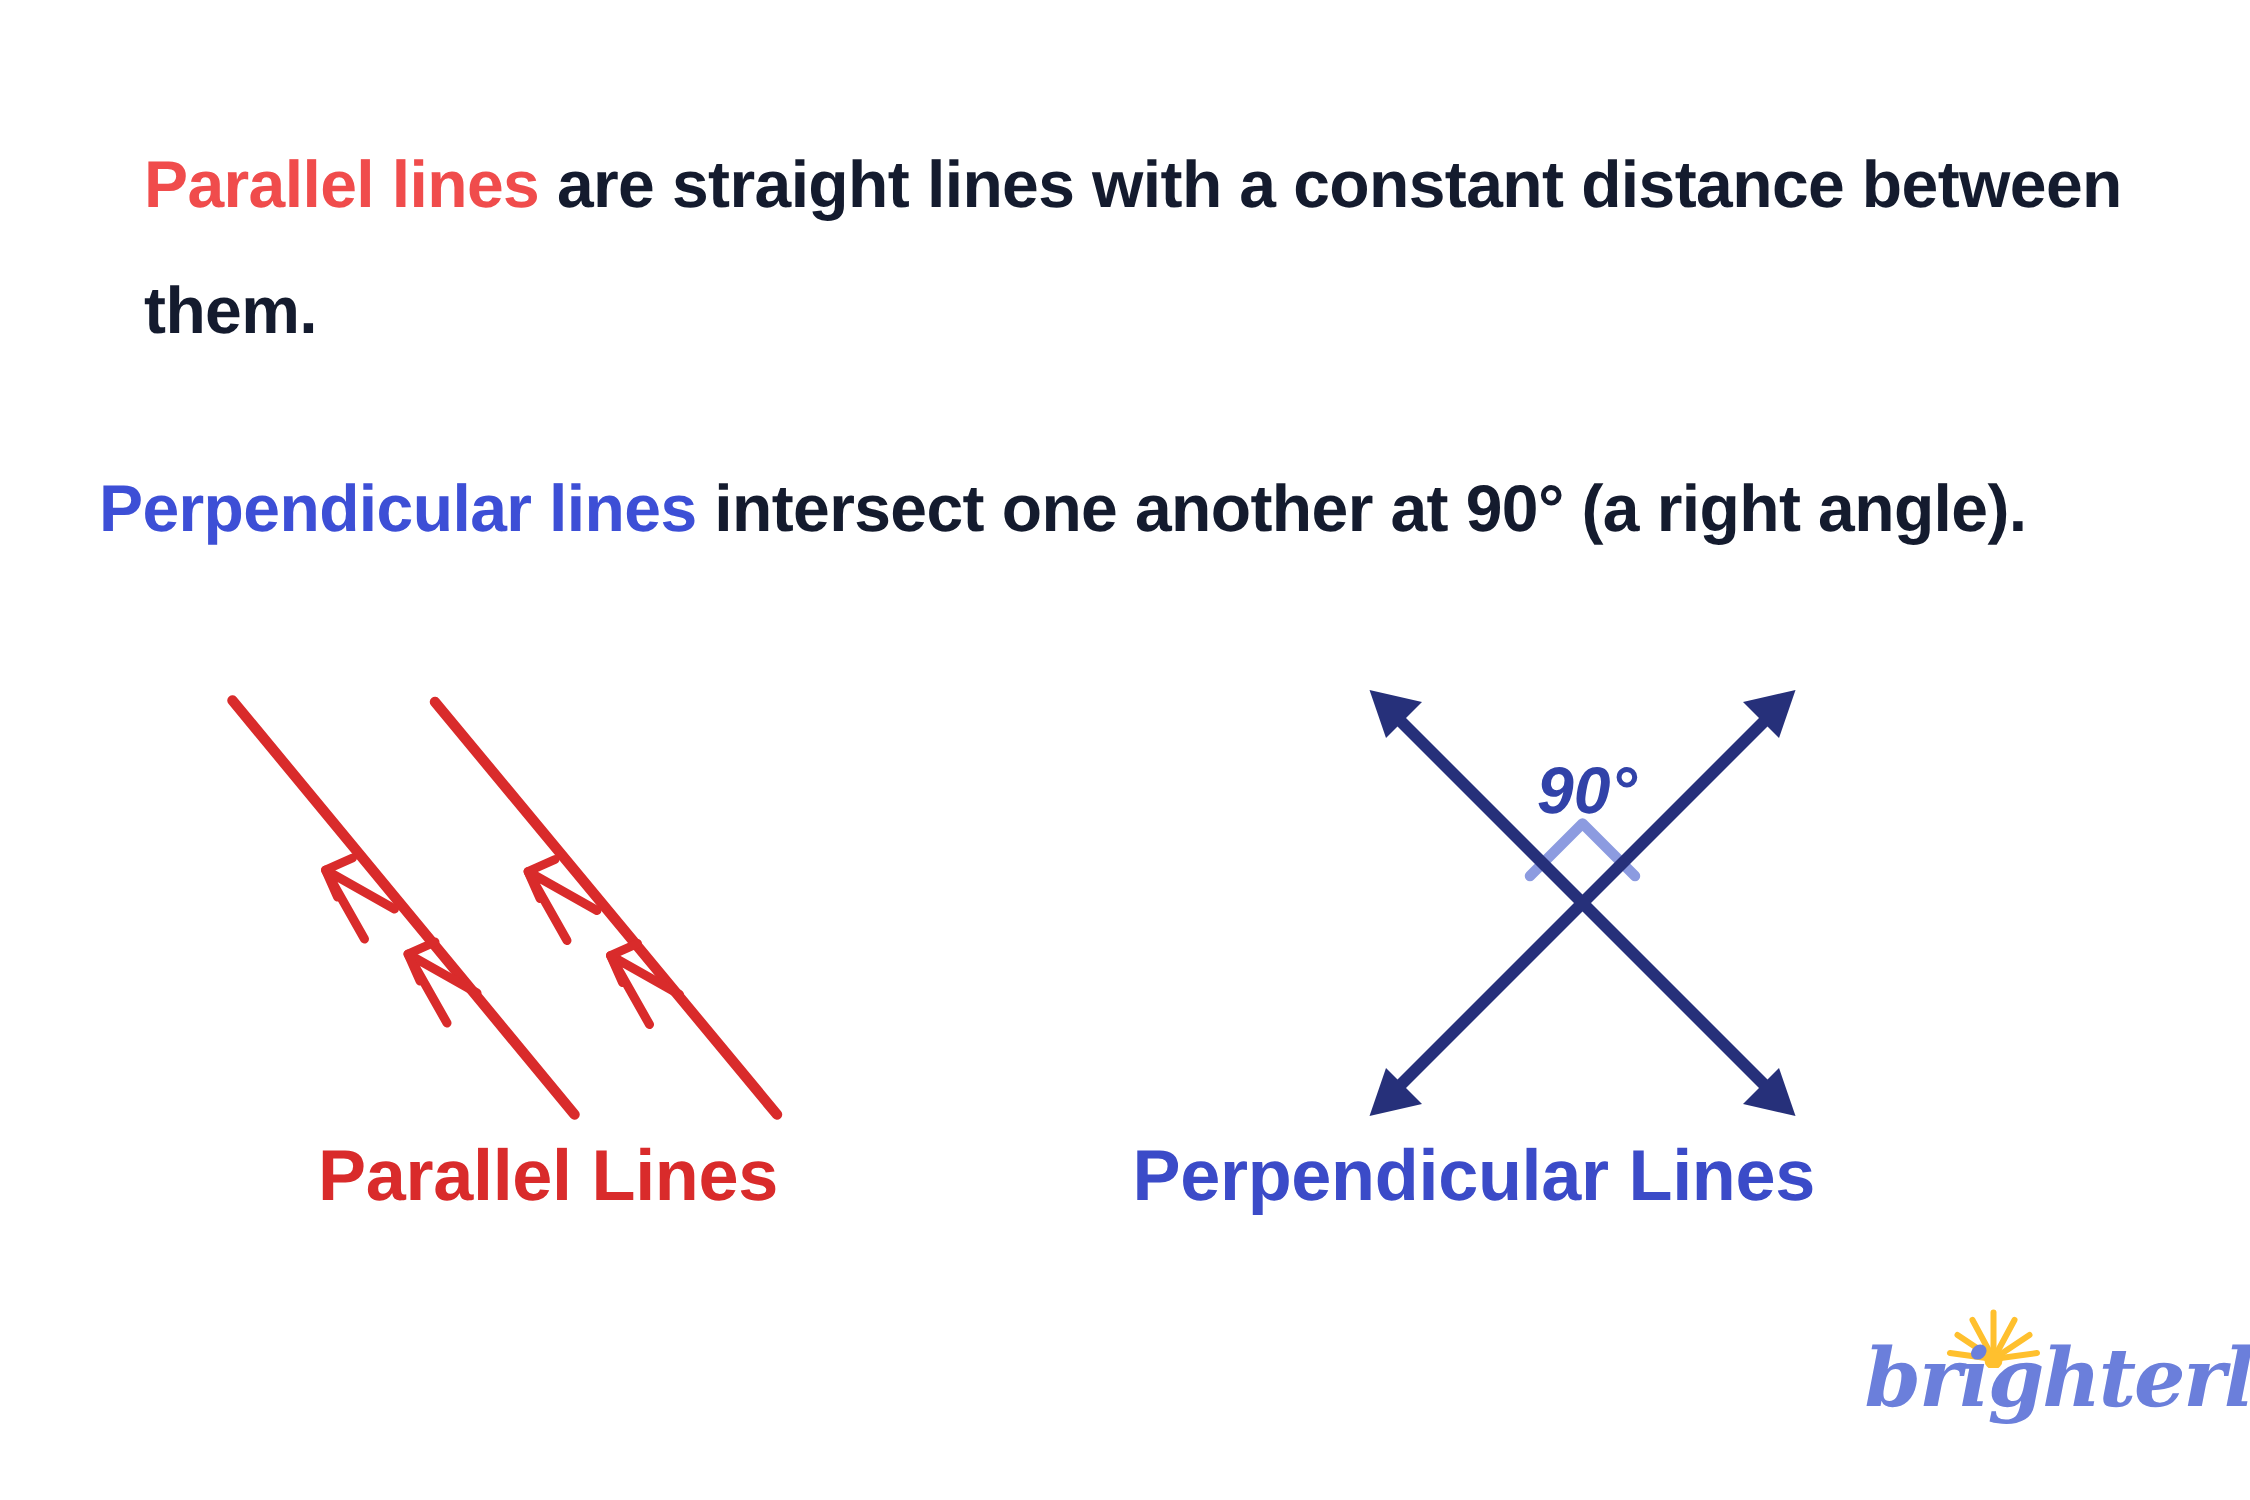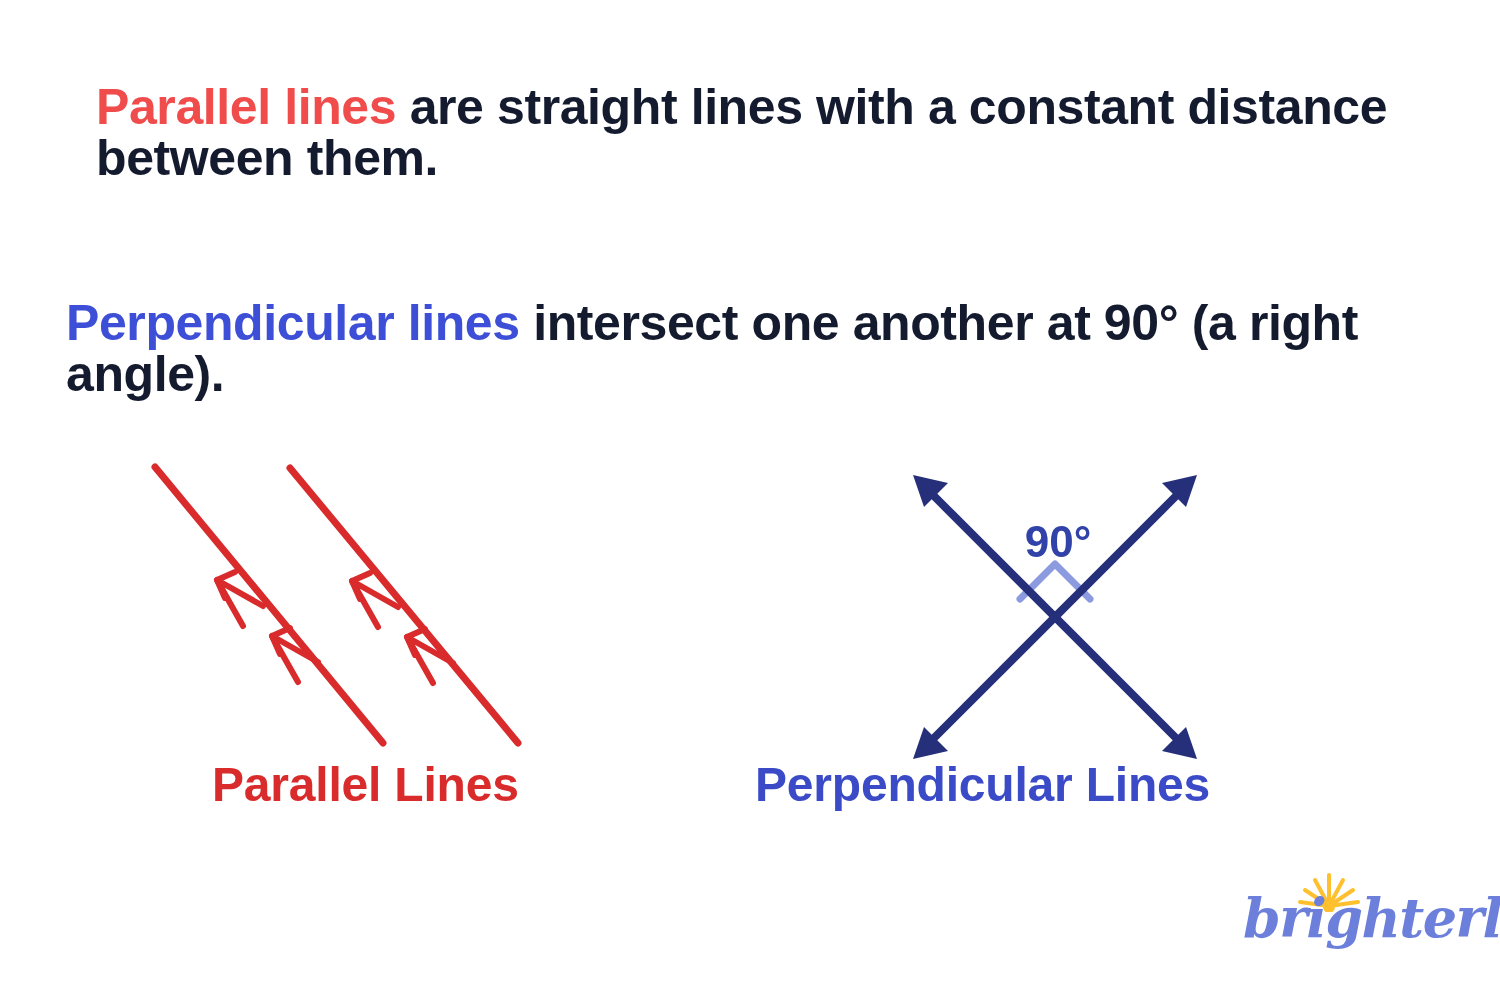--- a/index.html
+++ b/index.html
@@ -17,22 +17,22 @@
     height: 1000px;
     background: #ffffff;
     overflow: hidden;
   }
 
   
   .statement {
     position: absolute;
     font-family: "Liberation Sans", sans-serif;
     font-weight: bold;
-    font-size: 50px;
-    line-height: 51px;
+    font-size: 44px;
+    line-height: 84px;
     letter-spacing: -0.4px;
     color: #141b2e;
     margin: 0;
   }
   #statement-parallel {
     left: 96px;
     top: 82px;
     width: 1330px;
   }
   #statement-perpendicular {
@@ -54,21 +54,22 @@
   }
   .figure-svg { display: block; }
   #parallel-figure {
     position: absolute;
     left: 120px;
     top: 10px;
   }
   #perpendicular-figure {
     position: absolute;
     left: 880px;
-    top: 19px;
+    top: 4px;
+    font-style: italic;
   }
 
   
   .caption {
     position: absolute;
     font-family: "Liberation Sans", sans-serif;
     font-weight: bold;
     font-size: 48px;
     letter-spacing: -0.2px;
     white-space: nowrap;

